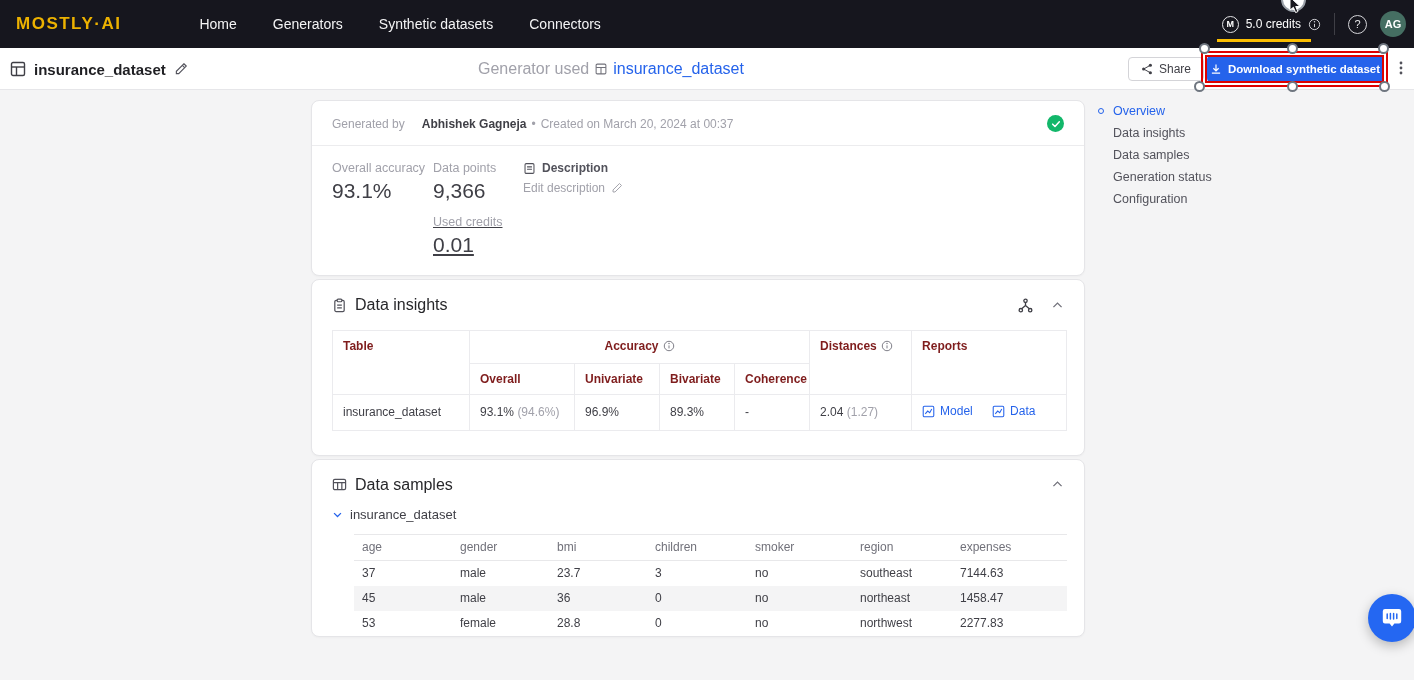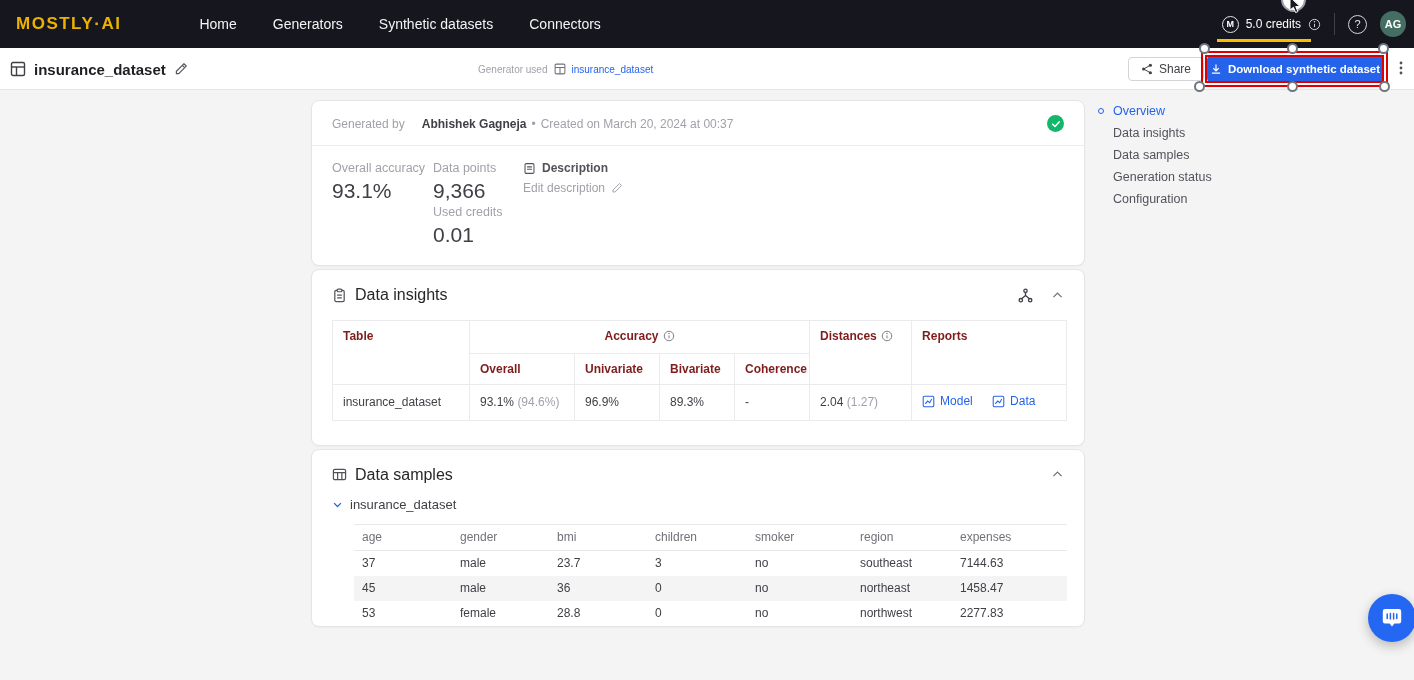--- a/index.html
+++ b/index.html
@@ -29,21 +29,21 @@
   .credits-underline { position:absolute; left:1217px; top:39px; width:94px; height:3px; background:#fbbd00; }
   
   .pagehead {
     position:absolute; top:48px; left:0; width:1414px; height:42px;
     background:#fff; border-bottom:1px solid #e6e6e9; z-index:5;
   }
   .ph-left { position:absolute; left:10px; top:0; height:42px; display:flex; align-items:center; gap:8px; }
   .ph-title { font-size:15px; color:#1f1f23; }
   .table-icon { color:#3f3f46; }
   .edit-icon { color:#52525b; cursor:pointer; }
-  .ph-center { position:absolute; left:478px; top:0; height:42px; display:flex; align-items:center; gap:6px; font-size:10px; color:#a1a1aa; }
+  .ph-center { position:absolute; left:478px; top:0; height:42px; display:flex; align-items:center; gap:6px; font-size:16px; color:#a1a1aa; }
   .gen-link { color:#2563eb; cursor:pointer; text-decoration:none; }
   .share-btn {
     position:absolute; left:1128px; top:9px; height:24px; padding:0 12px;
     display:flex; align-items:center; gap:6px; border:1px solid #d4d4d8;
     border-radius:4px; background:#fff; font-size:12px; color:#3f3f46; cursor:pointer;
   }
   .download-btn {
     position:absolute; left:1207px; top:8px; width:176px; height:26px;
     display:flex; align-items:center; justify-content:center; gap:6px;
     border:none; border-radius:4px; background:#2563eb; font-size:11.5px;
@@ -56,21 +56,21 @@
   .card { background:#fff; border:1px solid #e5e5e8; border-radius:8px; box-shadow:0 1px 2px rgba(0,0,0,.03); }
   .card-overview { padding:14px 20px 18px; }
   .meta-row { display:flex; align-items:center; gap:5px; font-size:12px; color:#a1a1aa; }
   .meta-author { color:#3f3f46; font-weight:600;margin-left:12px; }
   .check-badge { margin-left:auto; width:17px; height:17px; border-radius:50%; background:#12b76a; display:flex; align-items:center; justify-content:center; }
   .card-divider { border:none; border-top:1px solid #ececee; margin:13px -20px 0; }
   .stats-row { display:flex; gap:16px; margin-top:15px; }
   .stat-col1 { width:85px; } .stat-col2 { width:74px; }
   .stat-label { font-size:12.5px; color:#a1a1aa; white-space:nowrap; }
   .stat-value { font-size:21px; color:#3f3f46; margin-top:4px; }
-  .stat + .stat { margin-top:2px; }
+  .stat + .stat { margin-top:12px;text-decoration:underline; }
   .desc-label { display:flex; align-items:center; gap:6px; font-size:12px; color:#52525b; font-weight:600; }
   .edit-desc { display:flex; align-items:center; gap:6px; font-size:12px; color:#a1a1aa; margin-top:6px; cursor:pointer; }
   .card-head { display:flex; align-items:center; gap:8px; }
   .card-title { font-size:16px; color:#27272a; font-weight:500; }
   .head-icons { margin-left:auto; display:flex; align-items:center; gap:18px; color:#3f3f46; }
   .head-icons .icon { cursor:pointer; }
   .card-insights { padding:16px 20px 24px; }
   .insights-table { width:100%; border-collapse:collapse; margin-top:16px; font-size:12px; table-layout:fixed; }
   .insights-table th { border:1px solid #ebebee; font-weight:700; color:#7f1d1d; padding:8px 10px; text-align:left; }
   .insights-table th.center { text-align:center; }

